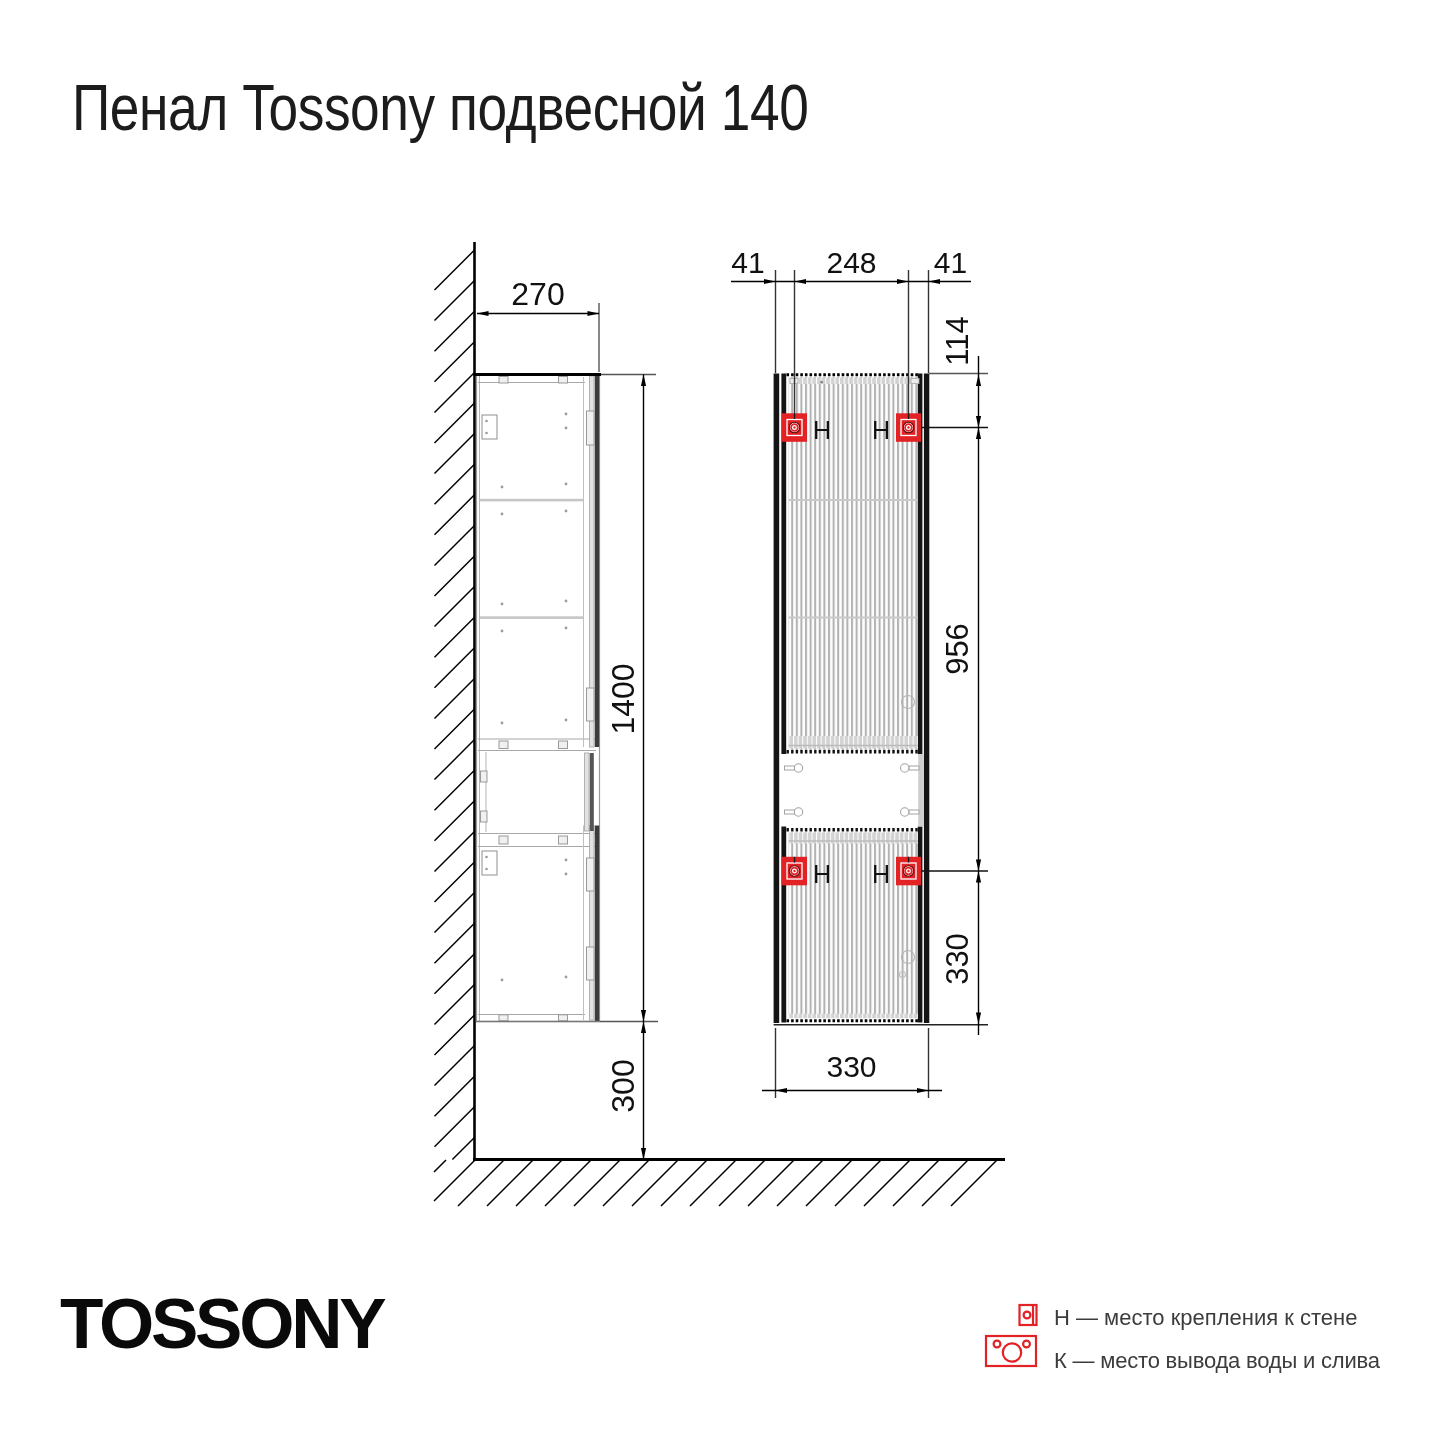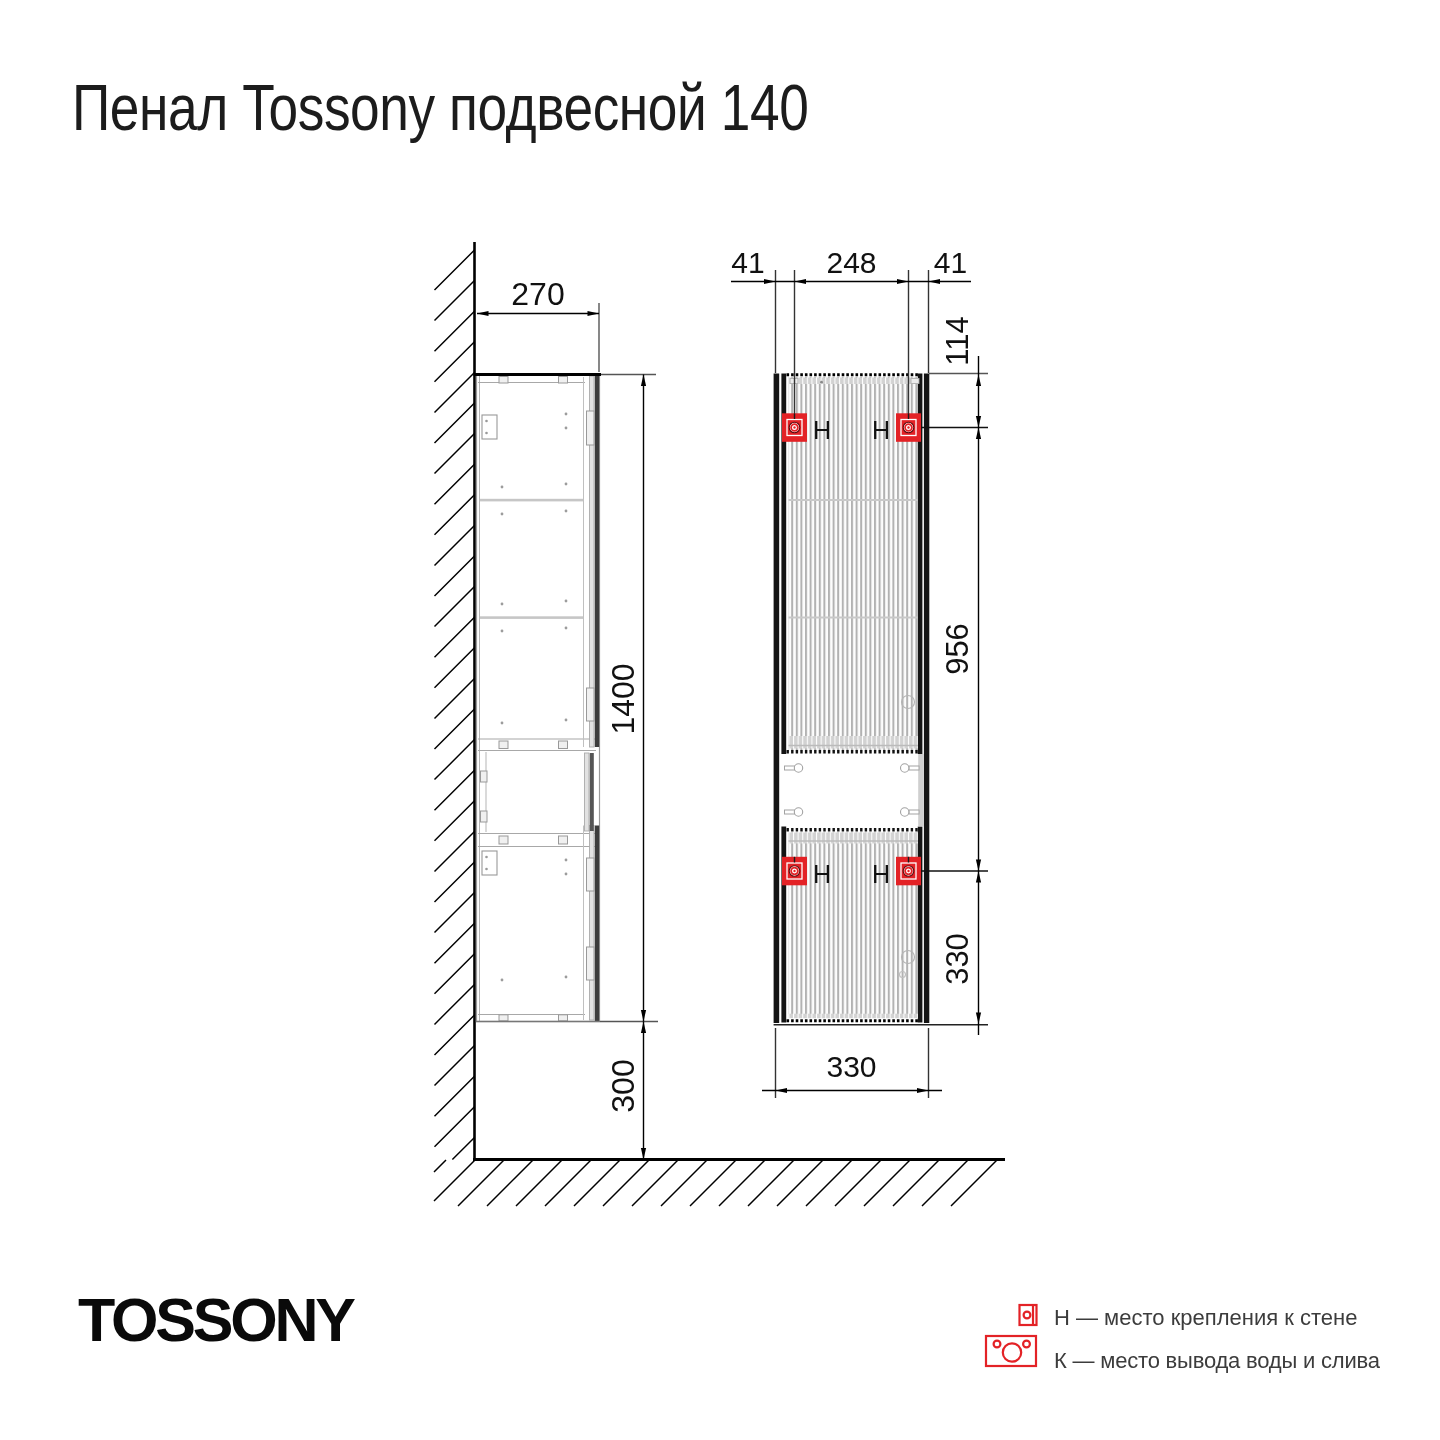--- a/index.html
+++ b/index.html
@@ -1,21 +1,21 @@
 <!DOCTYPE html>
 <html><head>
 <meta charset="utf-8">
 <style>
   html,body { margin:0; padding:0; background:#fff; width:1440px; height:1440px; overflow:hidden; }
   * { box-sizing: border-box; }
   .title { position:absolute; left:72px; top:76px; font-family:"Liberation Sans", sans-serif;
            font-size:64px; color:#1c1c1c; letter-spacing:-0.5px; line-height:1; white-space:nowrap;
            transform:scaleX(0.832); transform-origin:left top; }
-  .logo { position:absolute; left:78px; top:1299px; font-family:"Liberation Sans", sans-serif;
-          font-weight:bold; font-size:61px; color:#0a0a0a; letter-spacing:-3.2px; line-height:0.69; white-space:nowrap; }
+  .logo { position:absolute; left:60px; top:1299px; font-family:"Liberation Sans", sans-serif;
+          font-weight:bold; font-size:71px; color:#0a0a0a; letter-spacing:-3.2px; line-height:0.69; white-space:nowrap; }
   svg text { font-family:"Liberation Sans", sans-serif; }
 </style>
 </head>
 <body>
 
 <div class="title">Пенал Tossony подвесной 140</div>
 
 <svg width="1440" height="1440" viewBox="0 0 1440 1440" style="position:absolute;left:0;top:0">
 <defs>
 <pattern id="flute" width="4.6" height="8" patternUnits="userSpaceOnUse">

